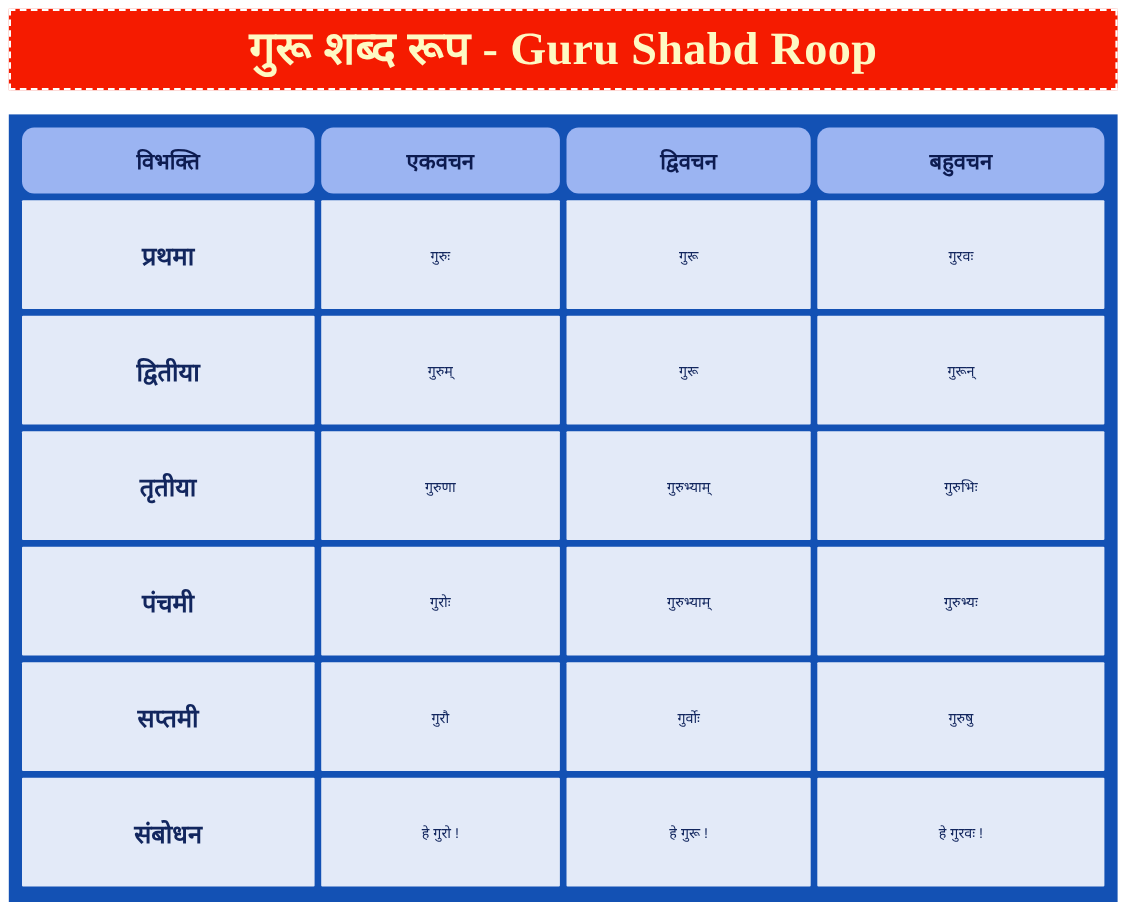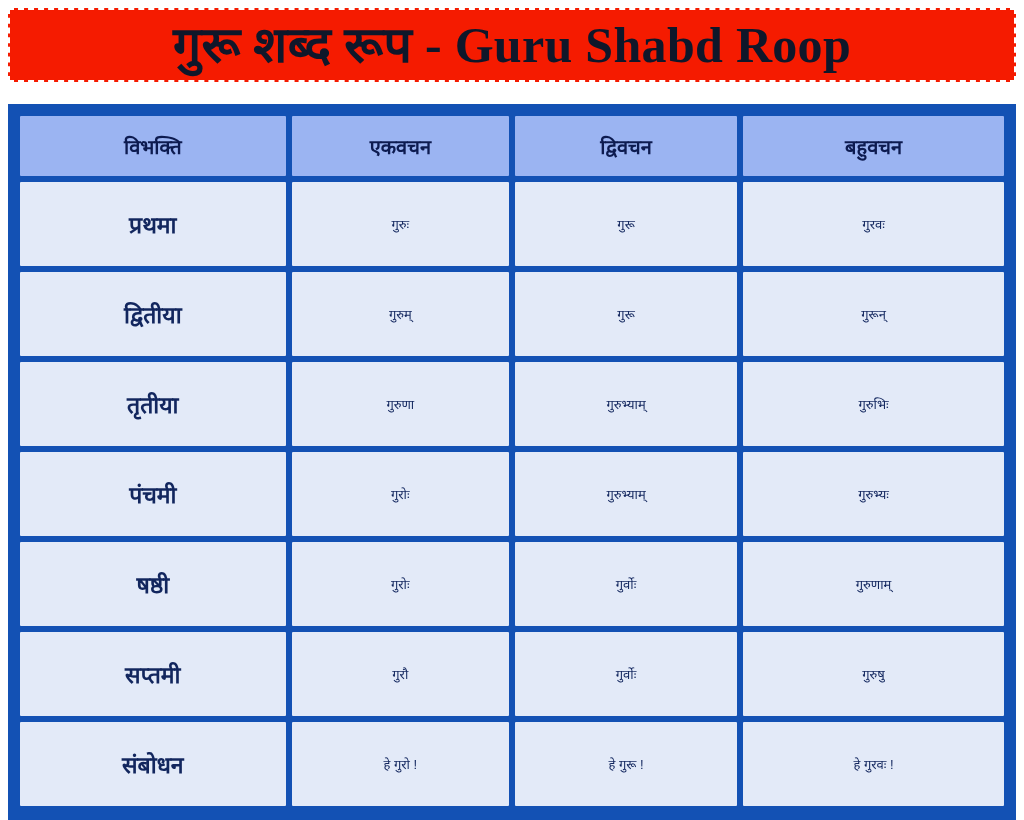--- a/index.html
+++ b/index.html
@@ -26,24 +26,24 @@
     margin: 8px 8px 0 8px;
     height: 74px;
     background: #f51b00;
     border: 2px dashed #ffffff;
     box-sizing: border-box;
     display: flex;
     align-items: center;
     justify-content: center;
   }
   .title-text {
-    color: #0f172a;
+    color: #fef9c3;
     font-family: "Liberation Serif", serif;
     font-weight: bold;
-    font-size: 50px;
+    font-size: 42px;
     letter-spacing: 0.3px;
     text-align: center;
     line-height: 1.1;
     white-space: nowrap;
   }
   
   .table-wrap {
     position: absolute;
     left: 8px;
     top: 96px;
@@ -64,21 +64,21 @@
     text-align: center;
     vertical-align: middle;
     font-family: "Liberation Sans", sans-serif;
   }
   table.decl thead th {
     background: #9bb4f2;
     color: #0d1b50;
     font-size: 20px;
     font-weight: bold;
     height: 58px;
-    border-radius: 1px;
+    border-radius: 11px;
   }
   table.decl tbody td {
     background: #e3eaf8;
     color: #12265e;
     font-size: 13px;
     height: 62px;
     border-radius: 1px;
   }
   table.decl tbody td.case-col {
     font-weight: bold;
@@ -134,26 +134,20 @@
           <td>गुरुभ्याम्</td>
           <td>गुरुभिः</td>
         </tr>
         <tr>
           <td class="case-col">पंचमी</td>
           <td>गुरोः</td>
           <td>गुरुभ्याम्</td>
           <td>गुरुभ्यः</td>
         </tr>
         <tr>
-          <td class="case-col">षष्ठी</td>
-          <td>गुरोः</td>
-          <td>गुर्वोः</td>
-          <td>गुरुणाम्</td>
-        </tr>
-        <tr>
           <td class="case-col">सप्तमी</td>
           <td>गुरौ</td>
           <td>गुर्वोः</td>
           <td>गुरुषु</td>
         </tr>
         <tr>
           <td class="case-col">संबोधन</td>
           <td>हे गुरो !</td>
           <td>हे गुरू !</td>
           <td>हे गुरवः !</td>

